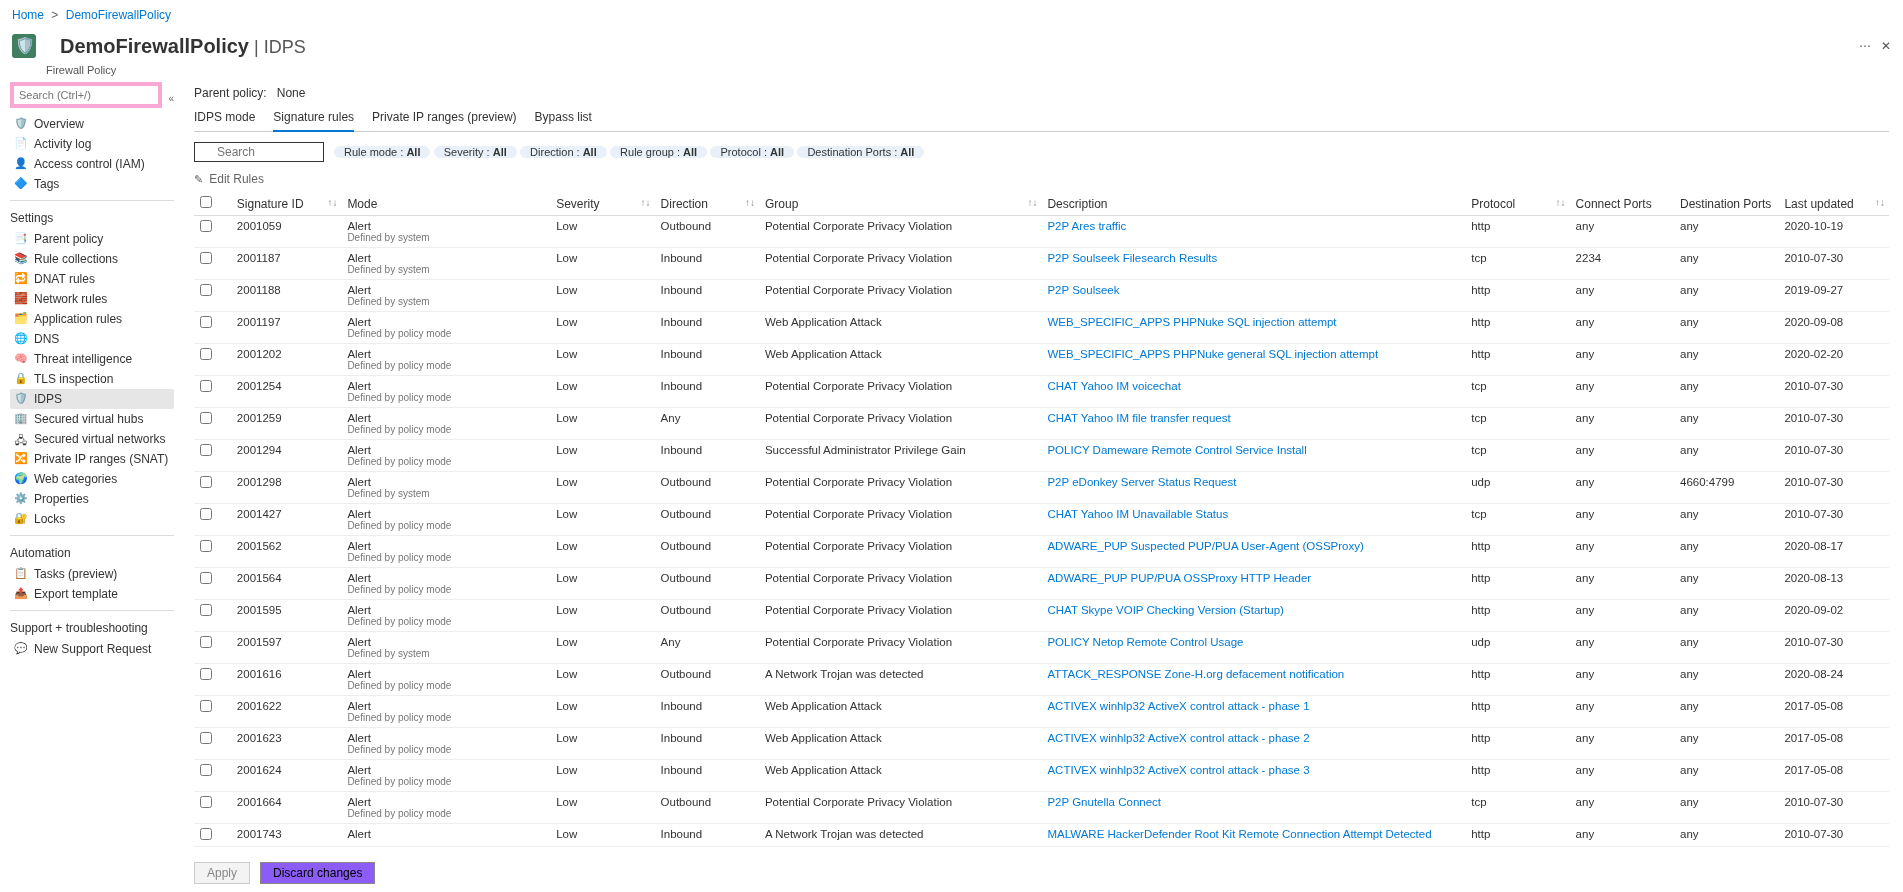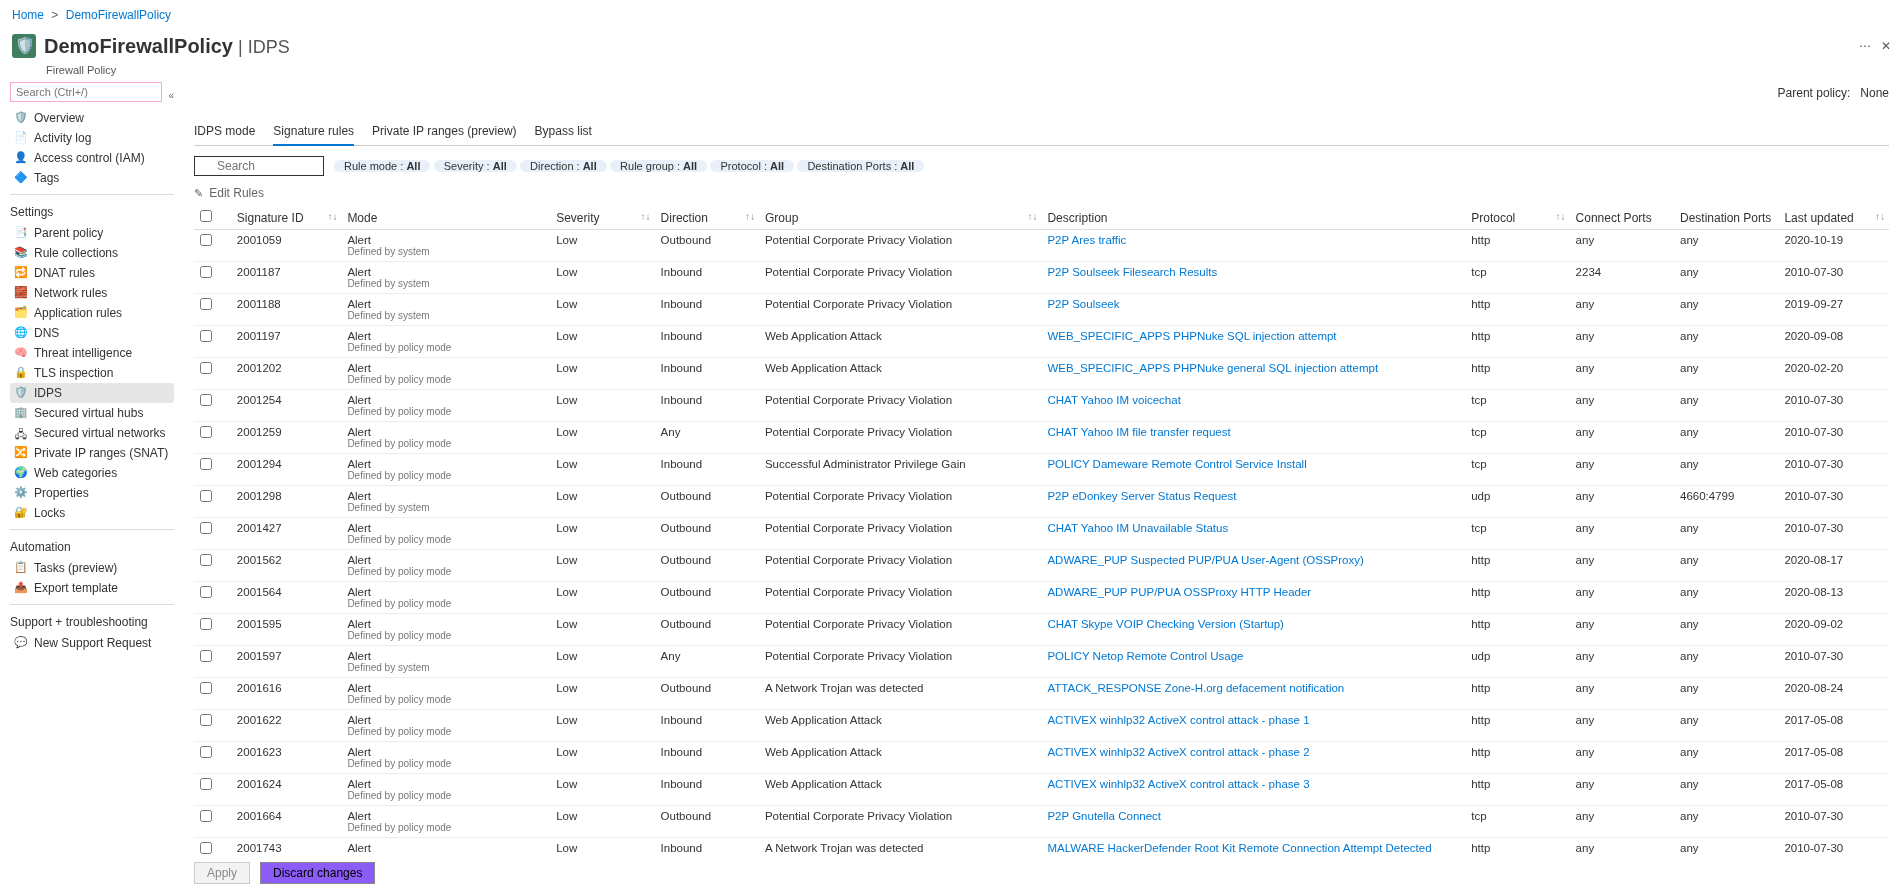--- a/index.html
+++ b/index.html
@@ -2,39 +2,39 @@
 <html><head>
 <meta charset="utf-8">
 <style>
   * { box-sizing: border-box; margin: 0; padding: 0; }
   body { font-family: "Segoe UI", Arial, sans-serif; font-size: 12px; color: #333; background: #fff; }
   a { color: #0078d4; text-decoration: none; }
 
   .breadcrumb { padding: 8px 12px; font-size: 12px; }
   .breadcrumb .sep { color: #666; margin: 0 4px; }
 
-  .header { display: flex; align-items: center; padding: 4px 12px 8px 12px; }
+  .header { display: flex; align-items: center; padding: 4px 12px 8px 12px; gap: 16px; }
   .header-icon { width: 24px; height: 24px; background: #3f7f5f; border-radius: 3px; margin-right: 8px; position: relative; }
   .header-icon::before { content:"🛡️"; position:absolute; left:3px; top:2px; font-size:16px;}
   .header-title { font-size: 20px; font-weight: 600; }
   .header-suffix { font-size: 18px; font-weight: 400; color: #555; }
   .header-sub { font-size: 11px; color: #555; margin-left: 34px; margin-top: -2px; padding-left: 12px; }
   .header-actions { margin-left: auto; display:flex; gap:10px; color:#555; cursor:pointer;}
   .layout { display: flex; height: calc(100vh - 90px); }
   .sidebar { width: 180px; border-right: 0; padding: 6px 6px 6px 10px; overflow-y:auto;}
-  .sidebar-search { width: 100%; border: 1px solid #f9a8d4; padding: 3px 5px; font-size: 11px; margin-bottom: 6px; }
+  .sidebar-search { width: 100%; border: 4px solid #f9a8d4; padding: 3px 5px; font-size: 11px; margin-bottom: 6px; }
   .sidebar-search-wrap{display:flex; align-items:center; gap:6px;}
   .collapse-btn{cursor:pointer; color:#666; font-size:10px;}
   .side-group-title { font-size: 12px; color: #333; margin: 10px 0 4px 0; }
   .side-item { display: flex; align-items: center; gap: 6px; padding: 3px 4px; border-radius: 2px; cursor: pointer; font-size: 12px; color: #333; }
   .side-item.active { background: #e6e6e6; font-weight: 400; }
   .side-item .ico { width: 14px; height: 14px; display: inline-block; text-align:center; font-size:11px;}
   .side-hr{border:none;border-top:1px solid #ddd;margin:6px 0;}
   .main { flex: 1; padding: 10px 14px; overflow:auto; position:relative;}
-  .parent-line { font-size: 12px; margin-bottom: 20px; text-align: right; }
+  .parent-line { font-size: 12px; margin-bottom: 6px; }
   .tabs { display: flex; gap: 18px; border-bottom: 1px solid #ccc; margin-bottom: 10px; }
   .tab { padding: 4px 0 6px 0; font-size: 12px; cursor: pointer; color: #333; }
   .tab.active { border-bottom: 2px solid #0078d4; font-weight: 400; margin-bottom:-1px;}
   .filter-row { display: flex; align-items: center; gap: 10px; flex-wrap: wrap; margin-bottom: 10px; }
   .filter-search { border: 1px solid #333; padding: 2px 5px 2px 22px; font-size: 12px; width: 130px; background:#fff; position:relative;}
   .filter-search-wrap{position:relative;}
   .filter-search-wrap::before{content:"🔍"; position:absolute; left:4px; top:2px; font-size:11px; color:#666;}
   .pill { background: #e9f0f9; border-radius: 10px; padding: 0 10px; font-size: 11px; color: #333; cursor:pointer;text-align:center;}
   .pill b{font-weight:600;}
   .toolbar { display: flex; align-items: center; gap: 6px; margin-bottom: 6px; color:#666;}

